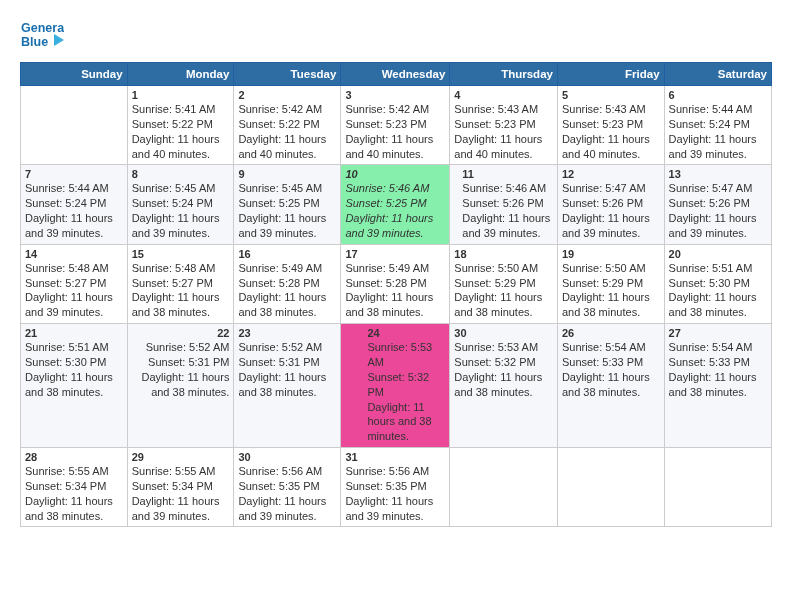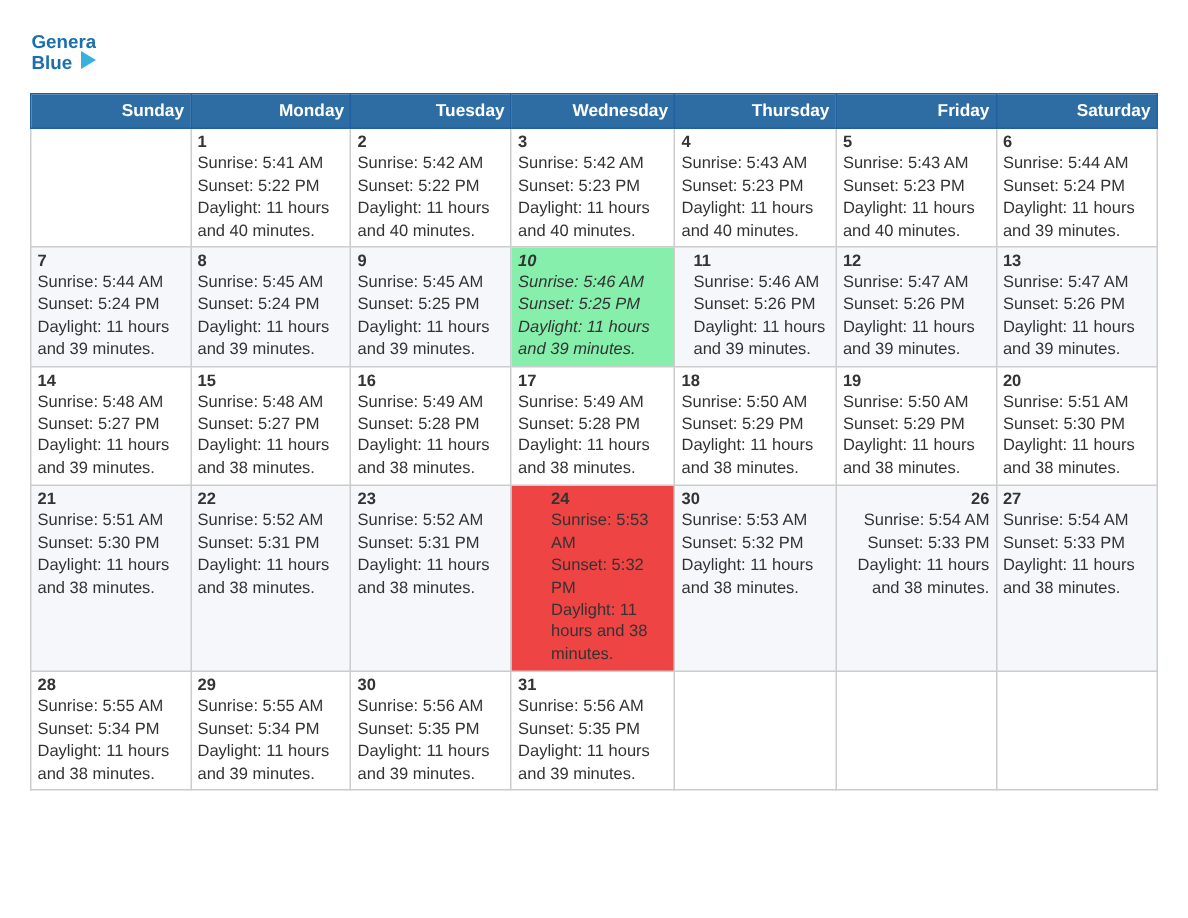--- a/index.html
+++ b/index.html
@@ -287,53 +287,53 @@
         </tr>
         <tr>
           <td style="background: rgb(245, 247, 250);">
           <span class="day-num">21</span>
           <div class="day-info">
             <div>Sunrise: 5:51 AM</div>
             <div>Sunset: 5:30 PM</div>
             <div>Daylight: 11 hours and 38 minutes.</div>
           </div>
         </td>
-          <td style="background: rgb(245, 247, 250);">
+          <td style="background: rgb(245, 247, 250); text-align: right;">
           <span class="day-num">22</span>
           <div class="day-info">
             <div>Sunrise: 5:52 AM</div>
             <div>Sunset: 5:31 PM</div>
             <div>Daylight: 11 hours and 38 minutes.</div>
           </div>
         </td>
           <td style="background: rgb(245, 247, 250);">
           <span class="day-num">23</span>
           <div class="day-info">
             <div>Sunrise: 5:52 AM</div>
             <div>Sunset: 5:31 PM</div>
             <div>Daylight: 11 hours and 38 minutes.</div>
           </div>
         </td>
-          <td style="background: #ef4444; padding-left: 26px;">
+          <td style="background: #ec4899; padding-left: 26px;">
           <span class="day-num">24</span>
           <div class="day-info">
             <div>Sunrise: 5:53 AM</div>
             <div>Sunset: 5:32 PM</div>
             <div>Daylight: 11 hours and 38 minutes.</div>
           </div>
         </td>
           <td style="background: rgb(245, 247, 250);">
           <span class="day-num">30</span>
           <div class="day-info">
             <div>Sunrise: 5:53 AM</div>
             <div>Sunset: 5:32 PM</div>
             <div>Daylight: 11 hours and 38 minutes.</div>
           </div>
         </td>
-          <td style="background: rgb(245, 247, 250); text-align: right;">
+          <td style="background: rgb(245, 247, 250);">
           <span class="day-num">26</span>
           <div class="day-info">
             <div>Sunrise: 5:54 AM</div>
             <div>Sunset: 5:33 PM</div>
             <div>Daylight: 11 hours and 38 minutes.</div>
           </div>
         </td>
           <td style="background: rgb(245, 247, 250);">
           <span class="day-num">27</span>
           <div class="day-info">

